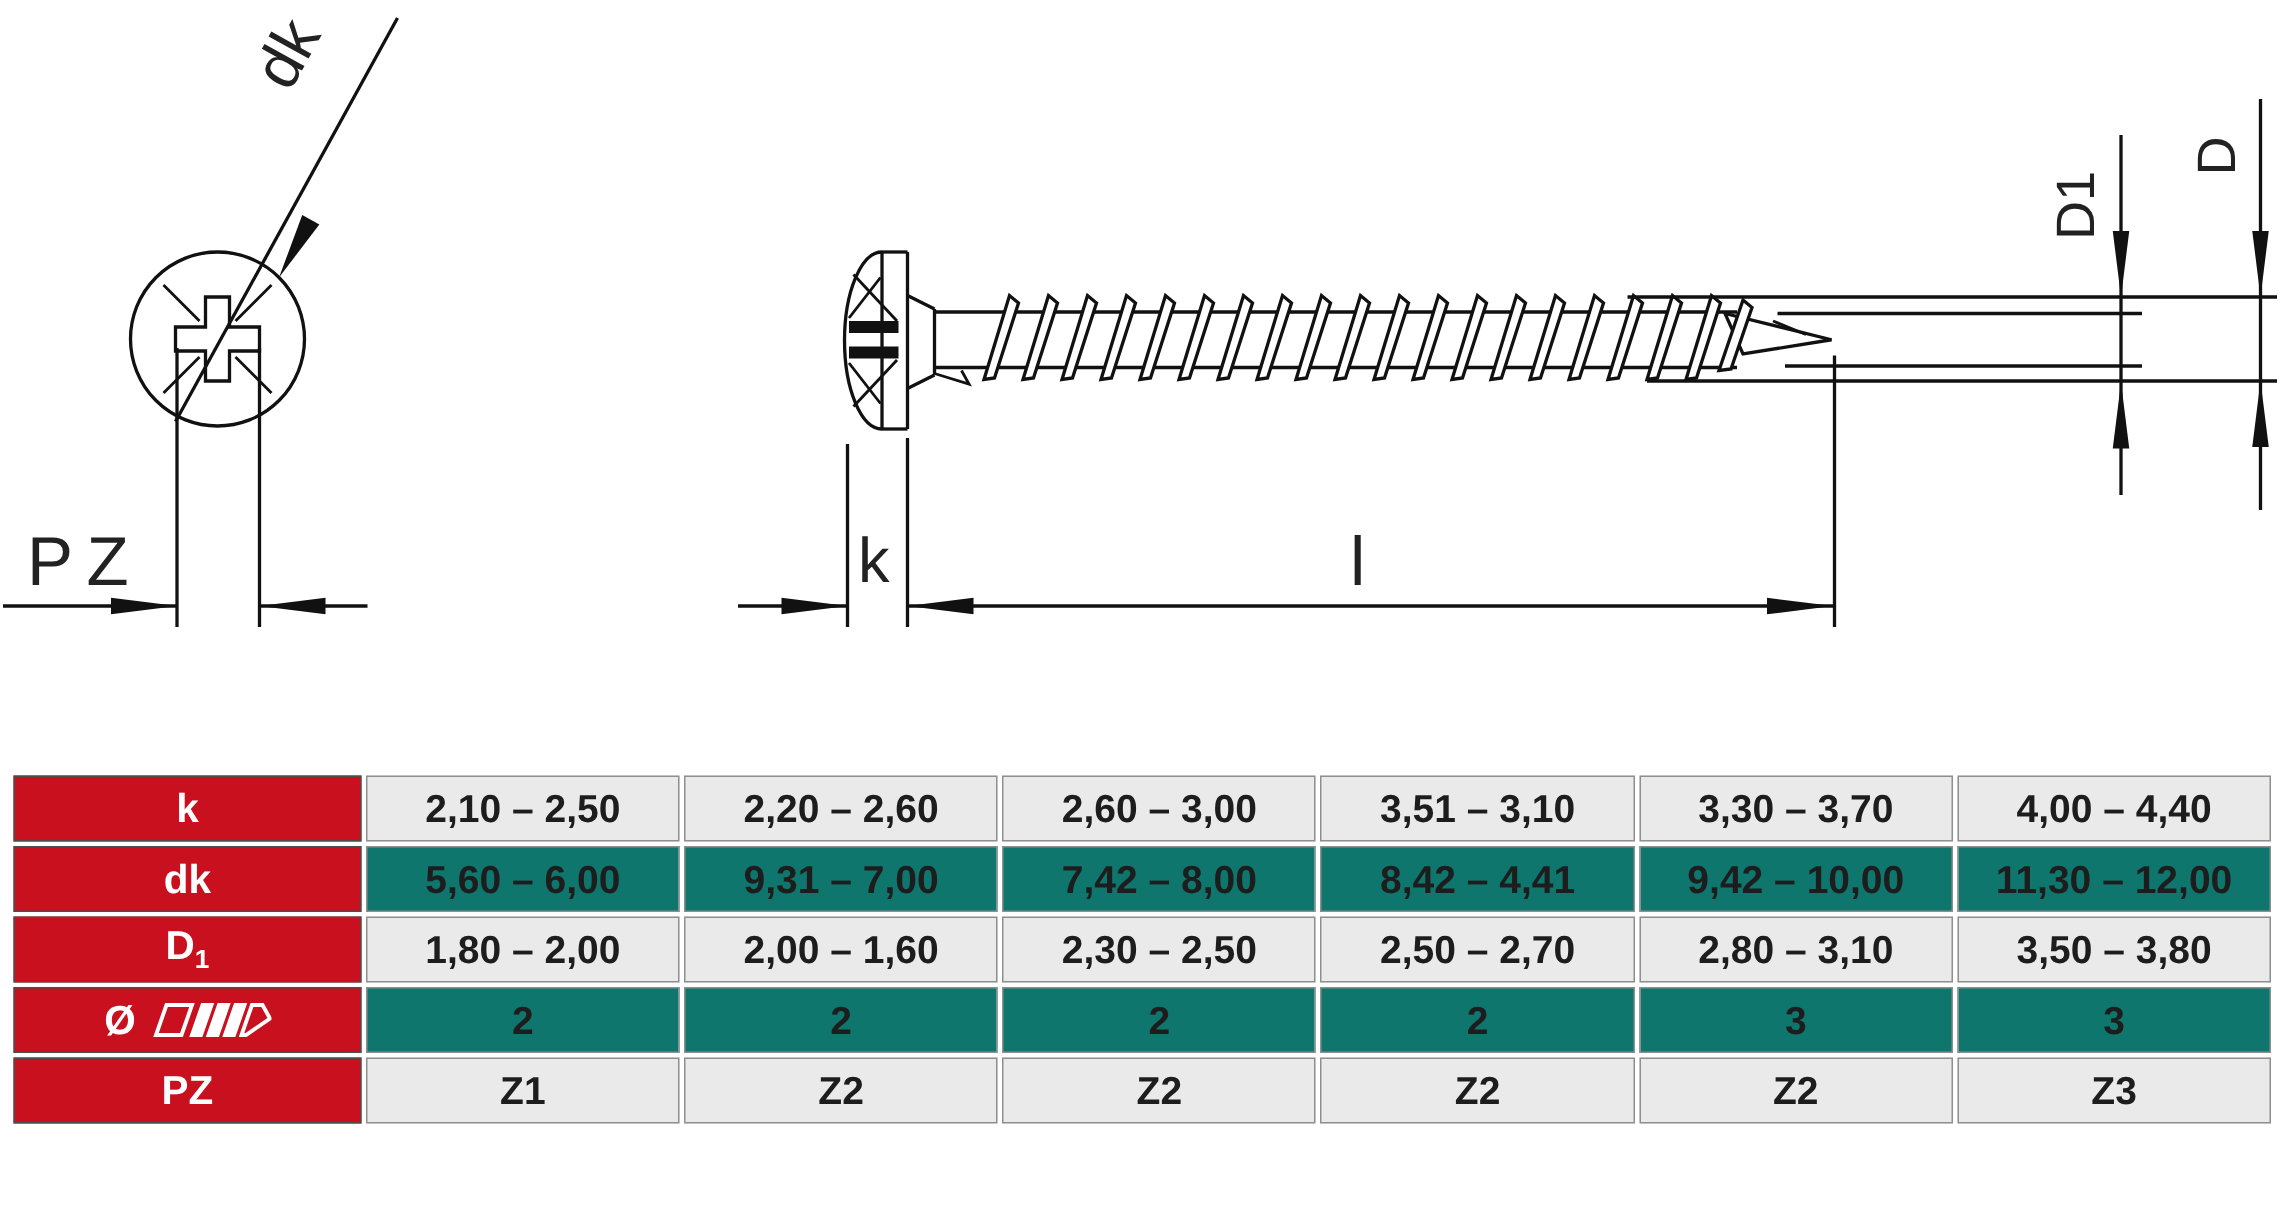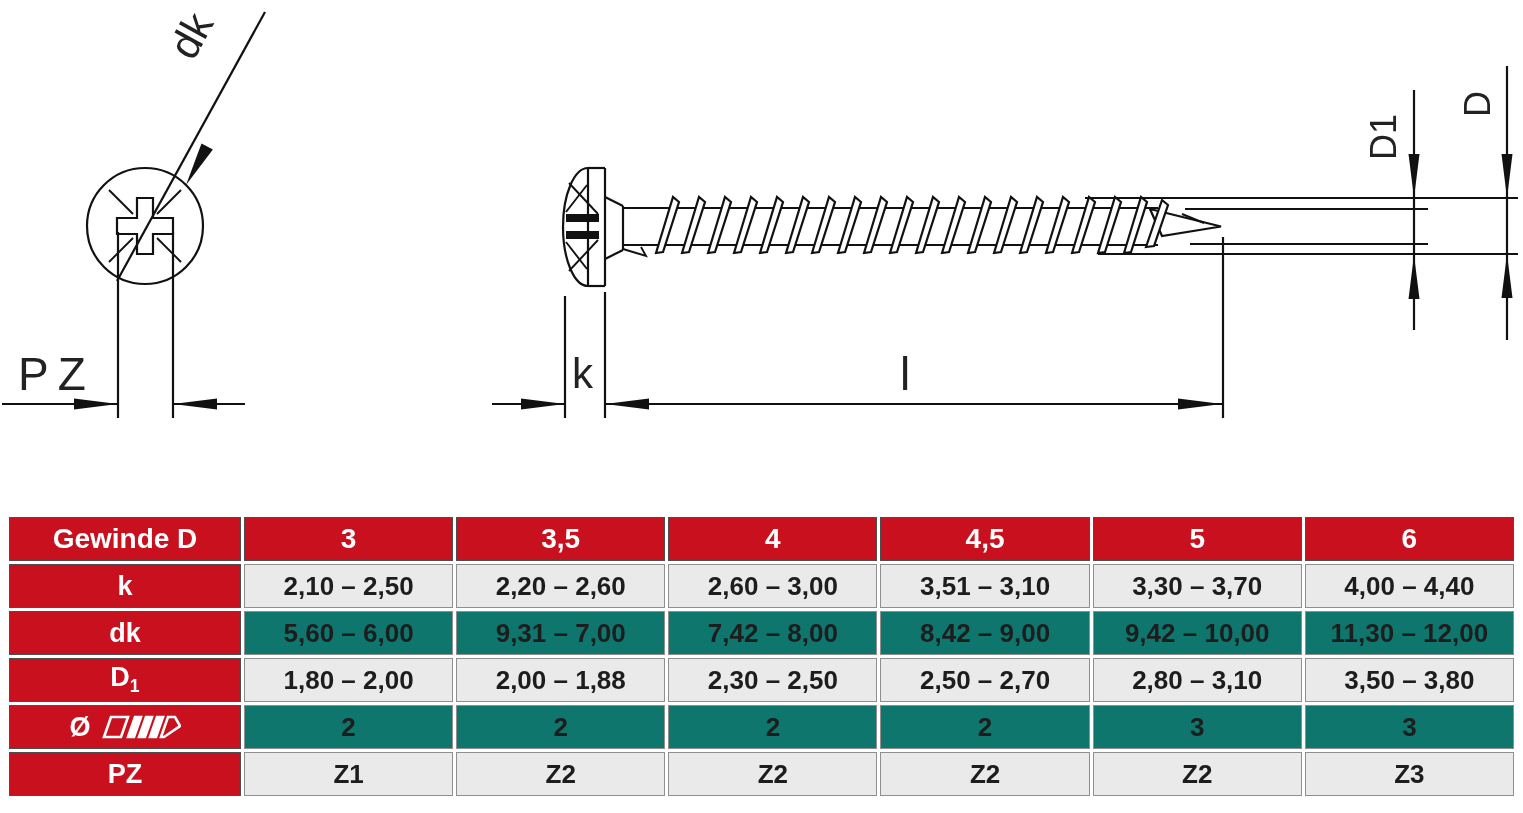--- a/index.html
+++ b/index.html
@@ -164,51 +164,42 @@
     <colgroup>
         <col class="c0">
         <col>
         <col>
         <col>
         <col>
         <col>
         <col>
       </colgroup>
     <tbody>
-        <tr>
-      <td class="red hdr">Gewinde D</td>
-      <td class="red hdr">3</td>
-      <td class="red hdr">3,5</td>
-      <td class="red hdr">4</td>
-      <td class="red hdr">4,5</td>
-      <td class="red hdr">5</td>
-      <td class="red hdr">6</td>
-    </tr>
     <tr>
       <td class="red lbl"><span>k</span></td>
       <td class="data g">2,10 – 2,50</td>
       <td class="data g">2,20 – 2,60</td>
       <td class="data g">2,60 – 3,00</td>
       <td class="data g">3,51 – 3,10</td>
       <td class="data g">3,30 – 3,70</td>
       <td class="data g">4,00 – 4,40</td>
     </tr>
     <tr>
       <td class="red lbl"><span>dk</span></td>
       <td class="data w">5,60 – 6,00</td>
       <td class="data w">9,31 – 7,00</td>
       <td class="data w">7,42 – 8,00</td>
-      <td class="data w">8,42 – 9,00</td>
+      <td class="data w">8,42 – 4,41</td>
       <td class="data w">9,42 – 10,00</td>
       <td class="data w">11,30 – 12,00</td>
     </tr>
     <tr>
       <td class="red lbl"><span>D</span><sub>1</sub></td>
       <td class="data g">1,80 – 2,00</td>
-      <td class="data g">2,00 – 1,88</td>
+      <td class="data g">2,00 – 1,60</td>
       <td class="data g">2,30 – 2,50</td>
       <td class="data g">2,50 – 2,70</td>
       <td class="data g">2,80 – 3,10</td>
       <td class="data g">3,50 – 3,80</td>
     </tr>
     <tr>
       <td class="red lbl">
         <span class="lblwrap">
               <span>Ø</span>
           <svg class="drillicon" width="80" height="26" viewBox="0 0 80 26">

